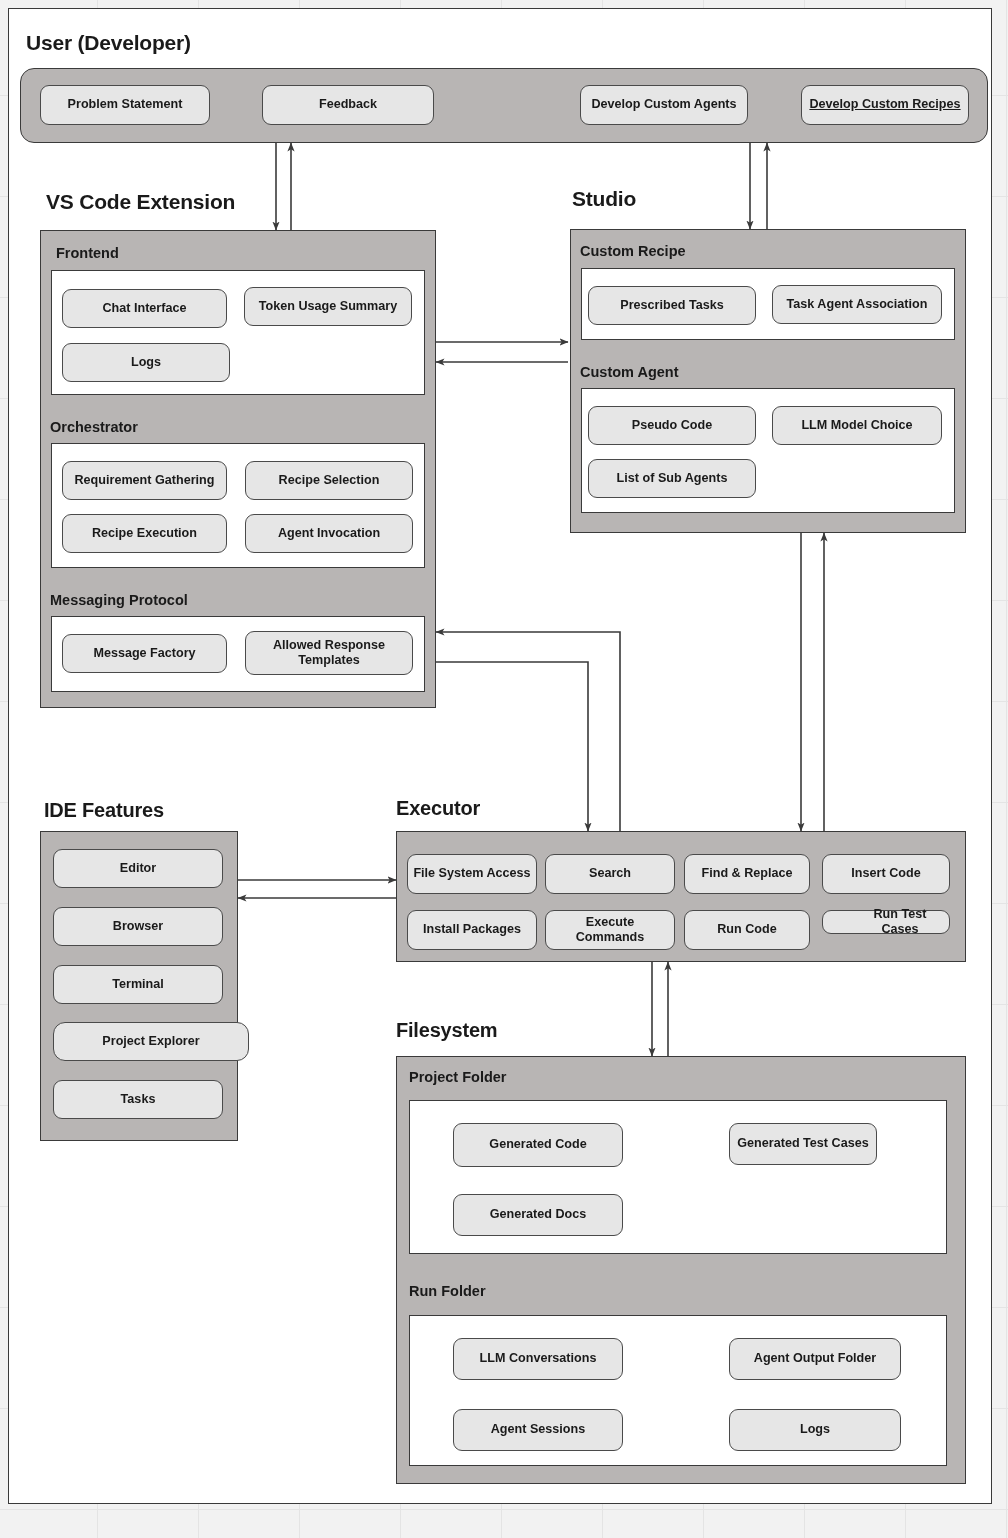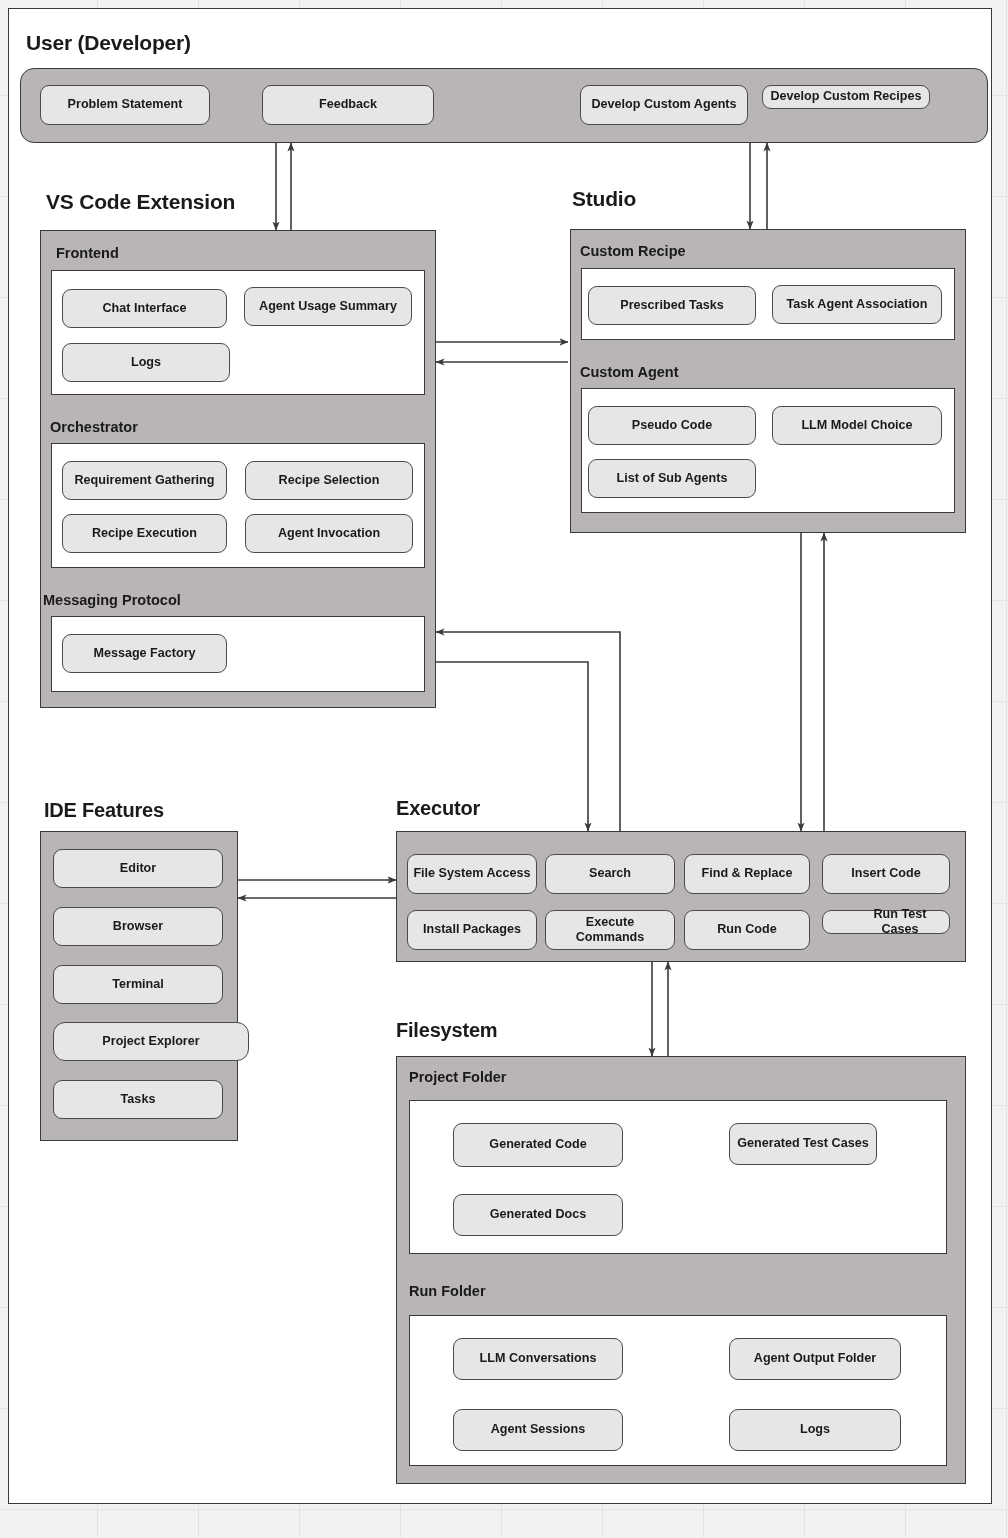--- a/index.html
+++ b/index.html
@@ -112,41 +112,42 @@
       <path d="M652,962 L652,1056" marker-end="url(#ah)"></path>
       <path d="M668,1056 L668,962" marker-end="url(#ah)"></path>
     </g>
   </svg>
 
   <div class="grp-title" style="left:26px; top:31px; font-size:21px;">User (Developer)</div>
   <div class="container round" style="left:20px; top:68px; width:968px; height:75px;"></div>
   <div class="leaf" style="left:40px; top:85px; width:170px; height:40px;">Problem Statement</div>
   <div class="leaf" style="left:262px; top:85px; width:172px; height:40px;">Feedback</div>
   <div class="leaf" style="left:580px; top:85px; width:168px; height:40px;">Develop Custom Agents</div>
-  <div class="leaf" style="left:762px; top:85px; width:168px; height:24px;">Develop Custom Recipes</div>
+  <div class="leaf" style="left:801px; top:85px; width:168px; height:40px;text-decoration:underline;">Develop Custom Recipes</div>
 
   <div class="grp-title" style="left:46px; top:190px; font-size:21px;">VS Code Extension</div>
   <div class="container" style="left:40px; top:230px; width:396px; height:478px;"></div>
 
   <div class="sub-label" style="left:56px; top:245px;">Frontend</div>
   <div class="panel" style="left:51px; top:270px; width:374px; height:125px;"></div>
   <div class="leaf" style="left:62px; top:289px; width:165px; height:39px;">Chat Interface</div>
-  <div class="leaf" style="left:244px; top:287px; width:168px; height:39px;">Agent Usage Summary</div>
+  <div class="leaf" style="left:244px; top:287px; width:168px; height:39px;">Token Usage Summary</div>
   <div class="leaf" style="left:62px; top:343px; width:168px; height:39px;">Logs</div>
 
   <div class="sub-label" style="left:50px; top:419px;">Orchestrator</div>
   <div class="panel" style="left:51px; top:443px; width:374px; height:125px;"></div>
   <div class="leaf" style="left:62px; top:461px; width:165px; height:39px;">Requirement Gathering</div>
   <div class="leaf" style="left:245px; top:461px; width:168px; height:39px;">Recipe Selection</div>
   <div class="leaf" style="left:62px; top:514px; width:165px; height:39px;">Recipe Execution</div>
   <div class="leaf" style="left:245px; top:514px; width:168px; height:39px;">Agent Invocation</div>
 
-  <div class="sub-label" style="left:43px; top:592px;">Messaging Protocol</div>
+  <div class="sub-label" style="left:50px; top:592px;">Messaging Protocol</div>
   <div class="panel" style="left:51px; top:616px; width:374px; height:76px;"></div>
   <div class="leaf" style="left:62px; top:634px; width:165px; height:39px;">Message Factory</div>
+  <div class="leaf" style="left:245px; top:631px; width:168px; height:44px;">Allowed Response Templates</div>
 
   <div class="grp-title" style="left:572px; top:187px; font-size:21px;">Studio</div>
   <div class="container" style="left:570px; top:229px; width:396px; height:304px;"></div>
 
   <div class="sub-label" style="left:580px; top:243px;">Custom Recipe</div>
   <div class="panel" style="left:581px; top:268px; width:374px; height:72px;"></div>
   <div class="leaf" style="left:588px; top:286px; width:168px; height:39px;">Prescribed Tasks</div>
   <div class="leaf" style="left:772px; top:285px; width:170px; height:39px;">Task Agent Association</div>
 
   <div class="sub-label" style="left:580px; top:364px;">Custom Agent</div>

